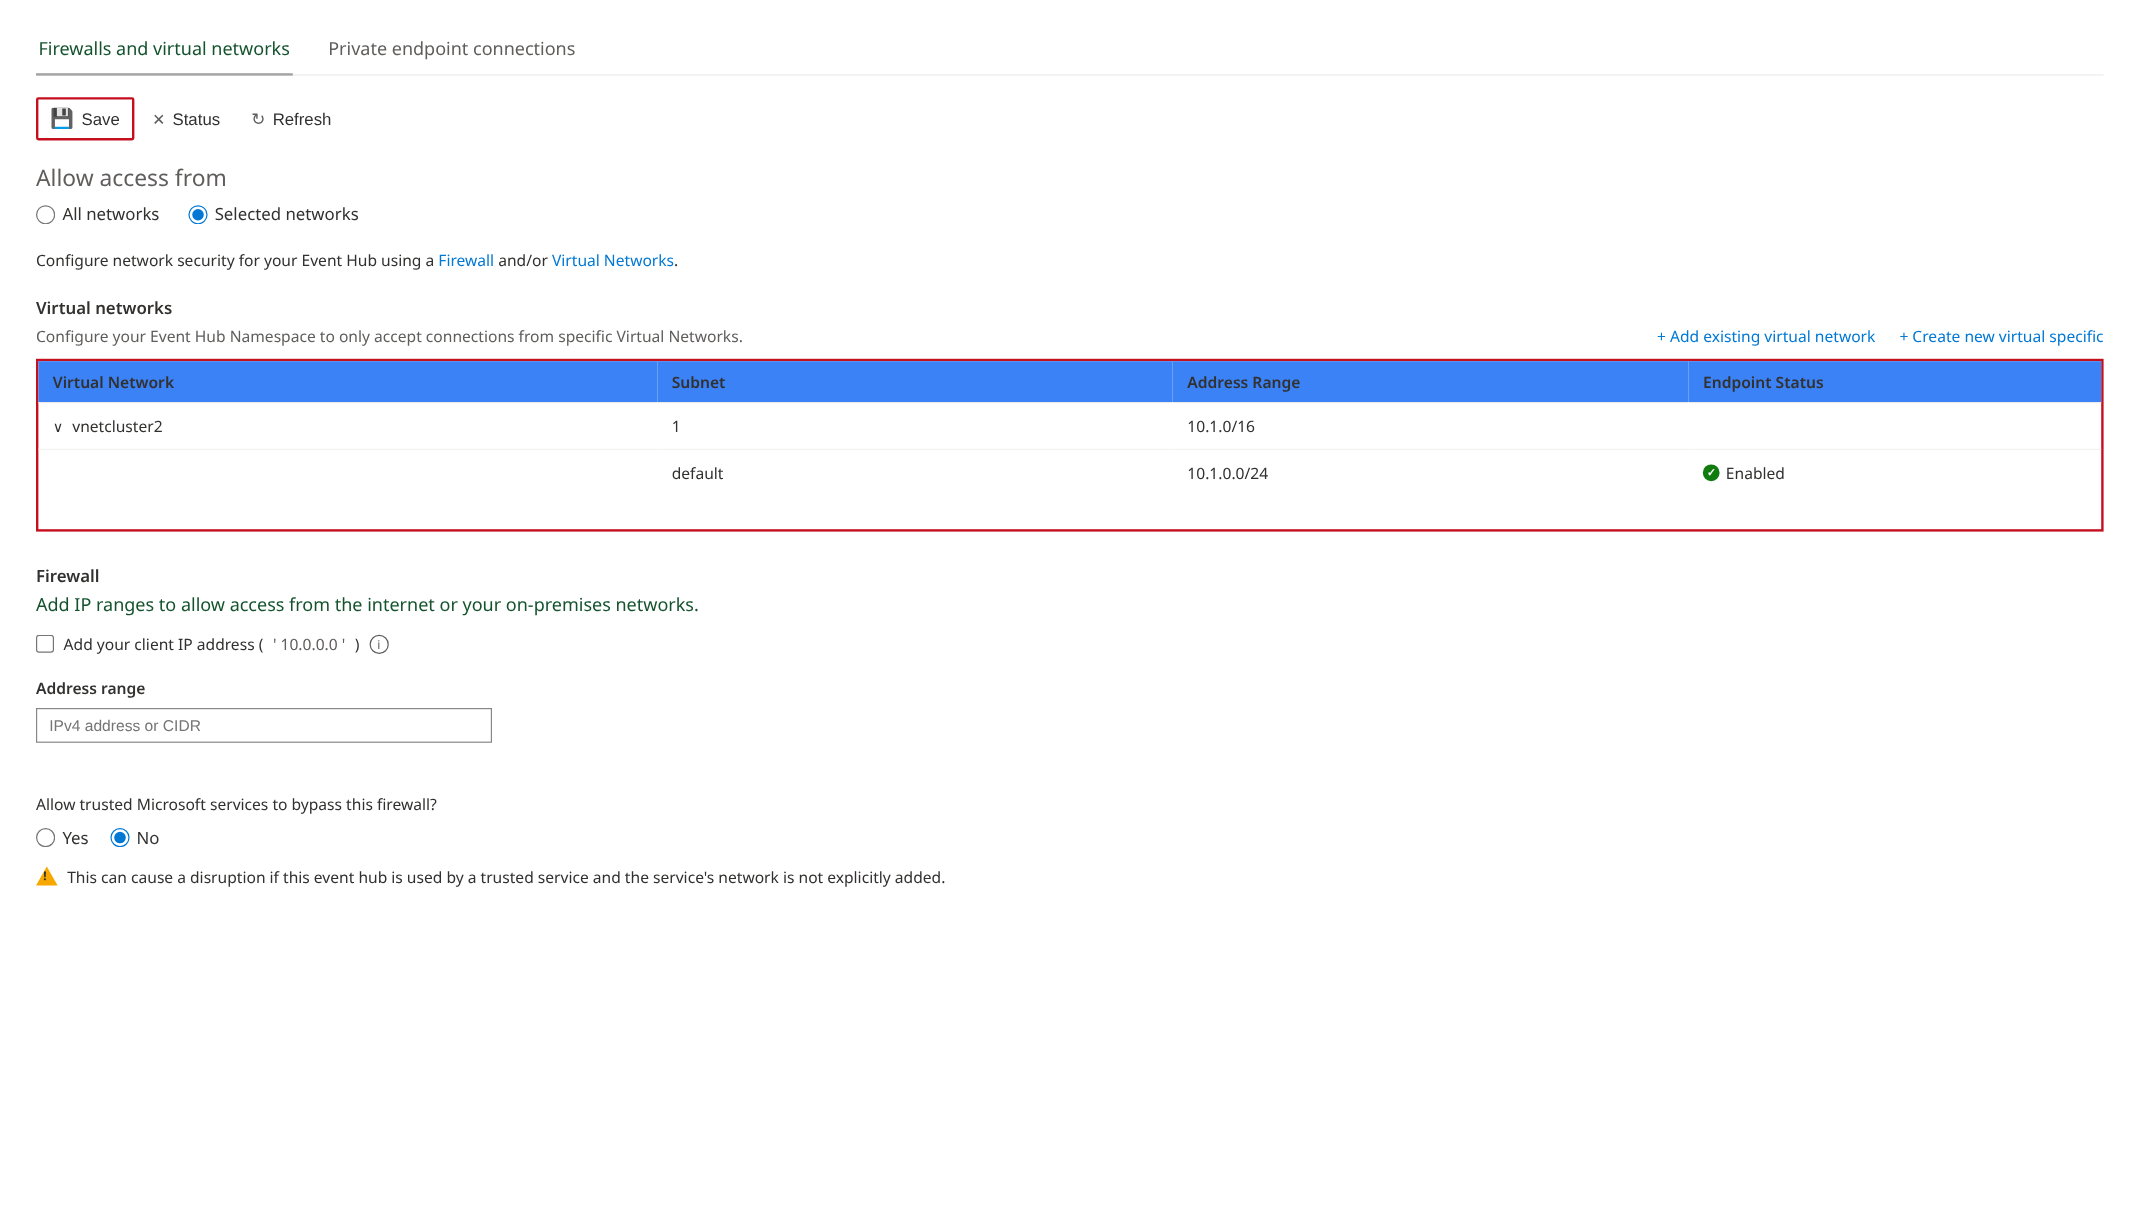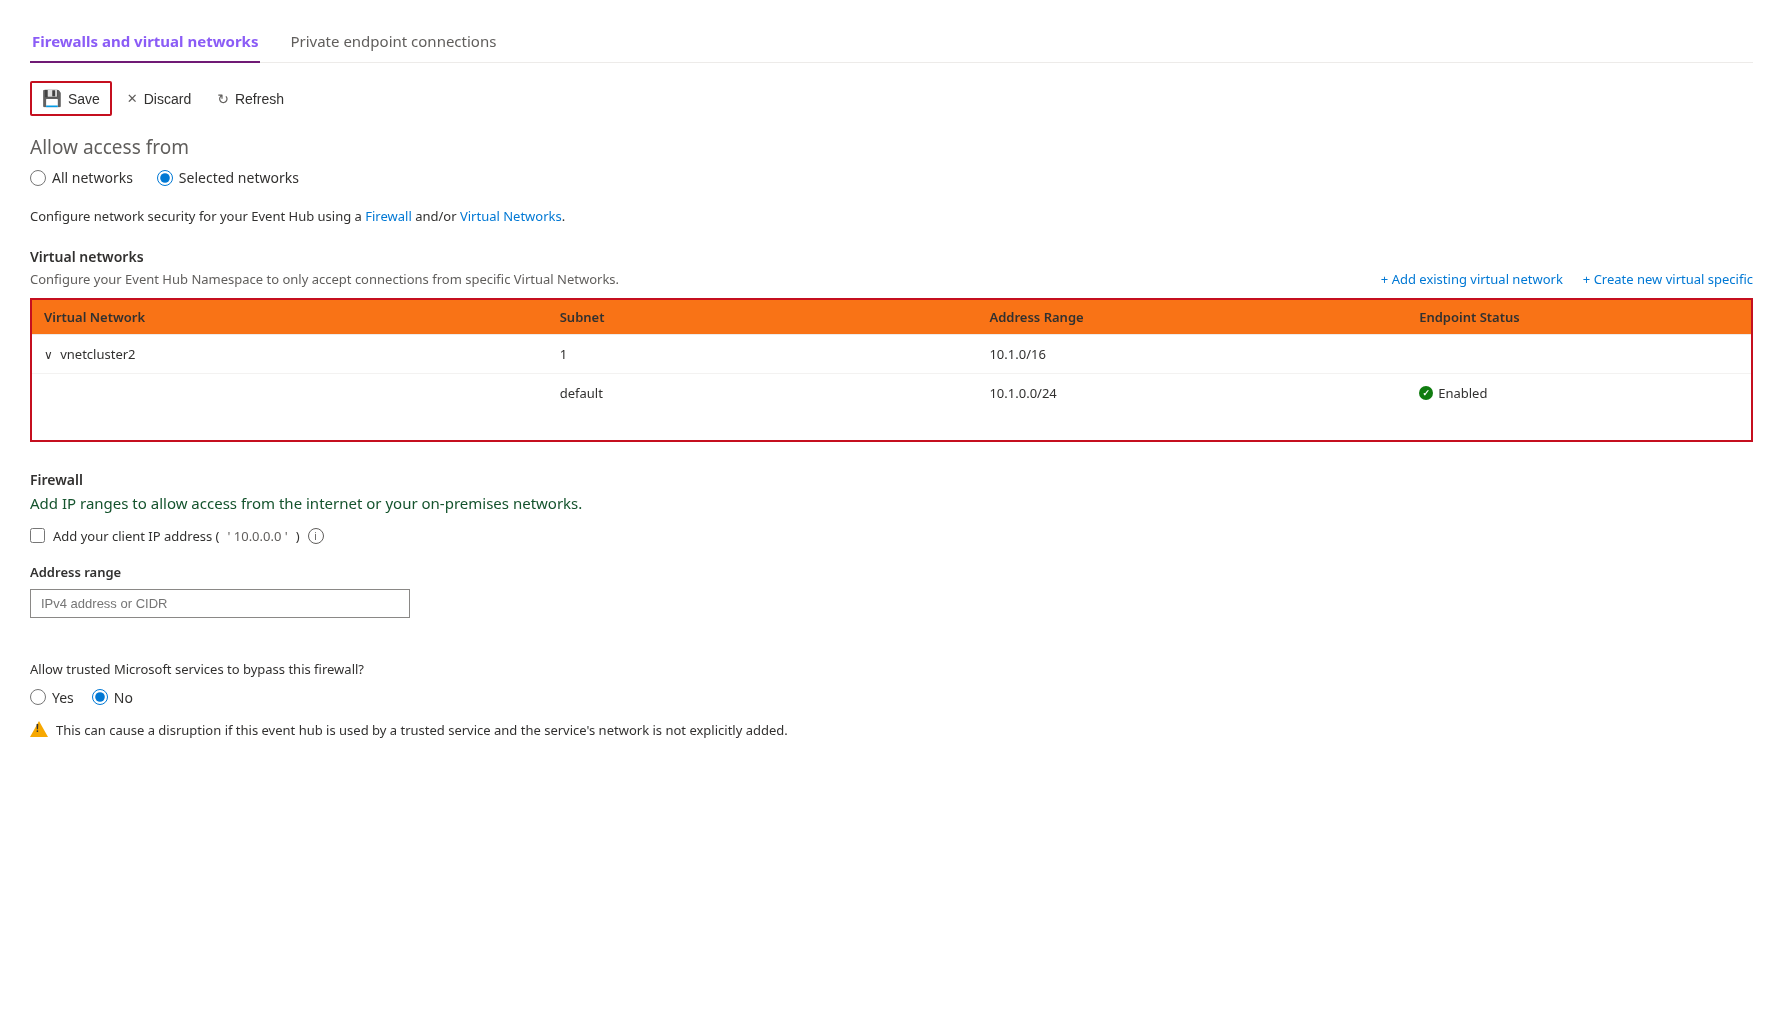--- a/index.html
+++ b/index.html
@@ -21,23 +21,23 @@
       padding: 10px 2px;
       margin-right: 28px;
       cursor: pointer;
       font-size: 15px;
       color: #605e5c;
       border-bottom: 2px solid transparent;
       position: relative;
       top: 1px;
     }
     .tab.active {
-      color: #8b5cf6;
-      border-bottom: 2px solid #701a75;
-      font-weight: 700;
+      color: #14532d;
+      border-bottom: 2px solid #a3a3a3;
+      font-weight: 400;
     }
 
     
     .toolbar {
       display: flex;
       align-items: center;
       gap: 4px;
       margin-bottom: 18px;
     }
     .toolbar-btn {
@@ -139,21 +139,21 @@
     .vnet-table-wrapper {
       border: 2px solid #c50f1f;
       margin-bottom: 28px;
     }
     .vnet-table th {
       text-align: left;
       padding: 8px 12px;
       font-weight: 600;
       font-size: 13px;
       color: #323130;
-      background: #f97316;
+      background: #3b82f6;
       border-bottom: 1px solid #edebe9;
     }
     .vnet-table td {
       padding: 10px 12px;
       font-size: 13px;
       color: #323130;
       border-bottom: 1px solid #f3f2f1;
       margin-left: 45px;
     }
     .vnet-table tr:last-child td {
@@ -295,21 +295,21 @@
   <div class="tab">Private endpoint connections</div>
 </div>
 
 <div class="toolbar">
   <button class="toolbar-btn save-btn">
     <span style="font-size:16px; color:#0078d4;">💾</span>
     <span>Save</span>
   </button>
   <button class="toolbar-btn no-border">
     <span style="font-size:13px; color:#605e5c;">✕</span>
-    <span>Discard</span>
+    <span>Status</span>
   </button>
   <button class="toolbar-btn no-border">
     <span style="font-size:14px; color:#605e5c;">↻</span>
     <span>Refresh</span>
   </button>
 </div>
 
 <div class="section">
   <div class="section-label">Allow access from</div>
   <div class="radio-group">

